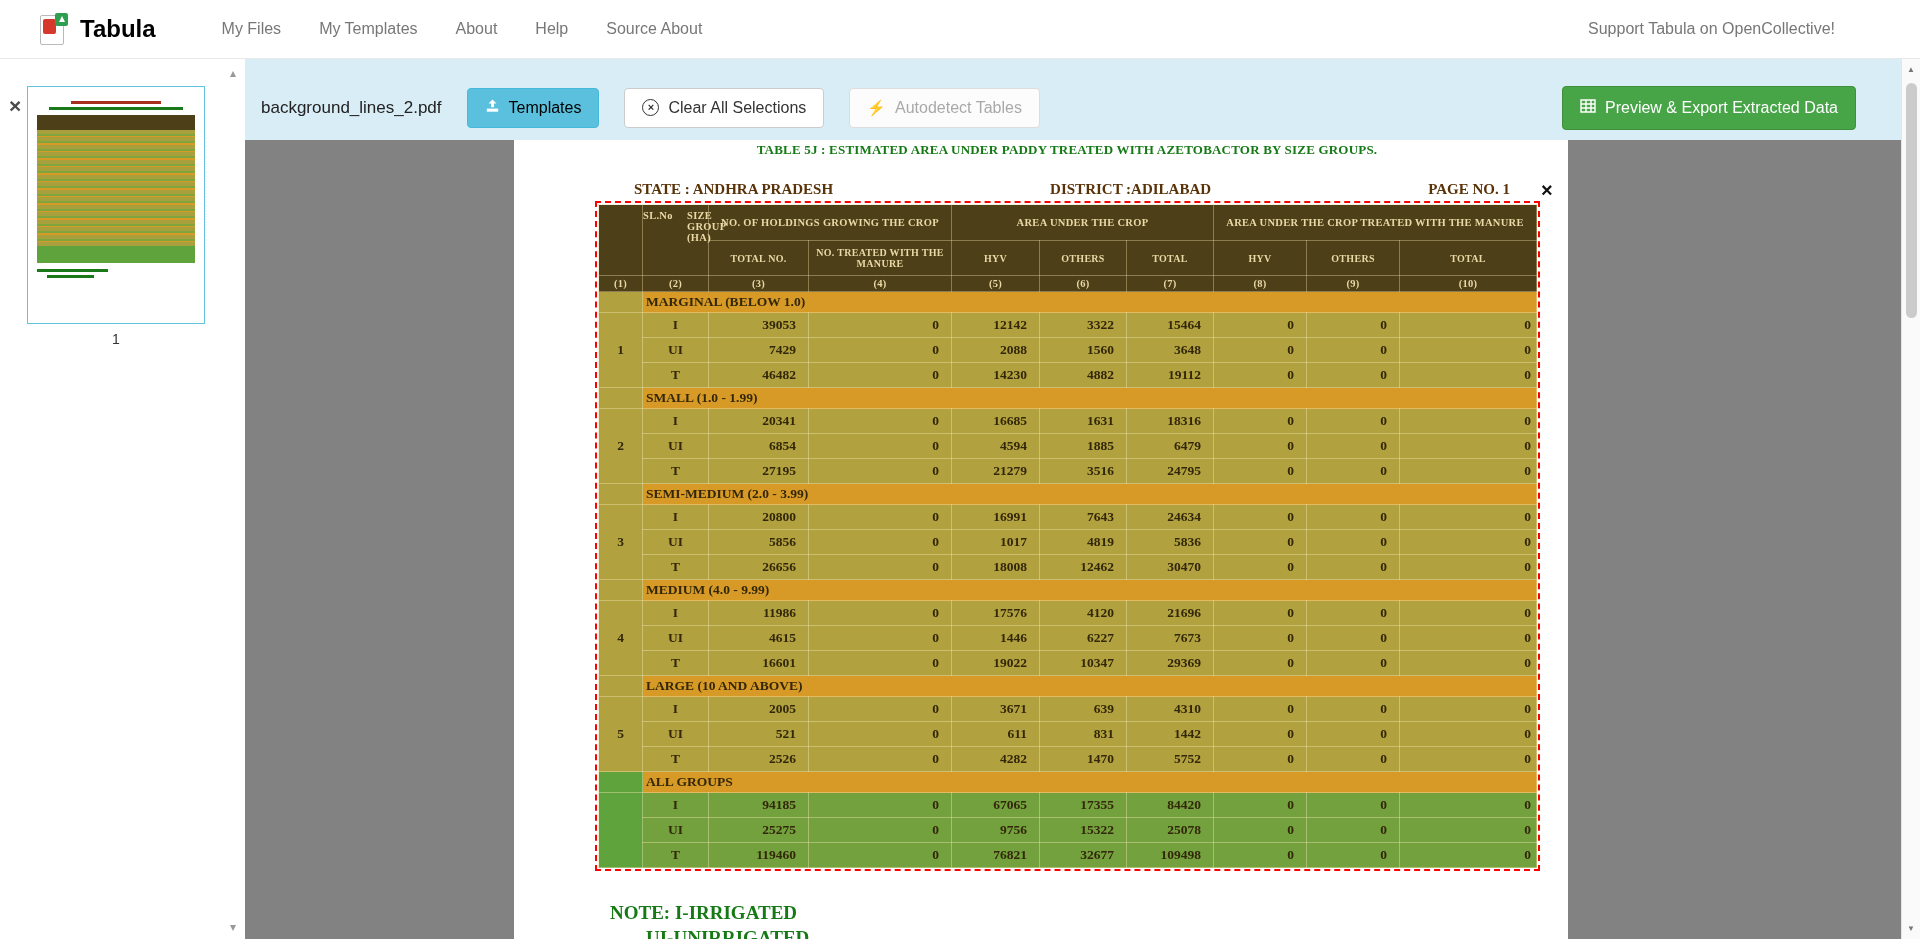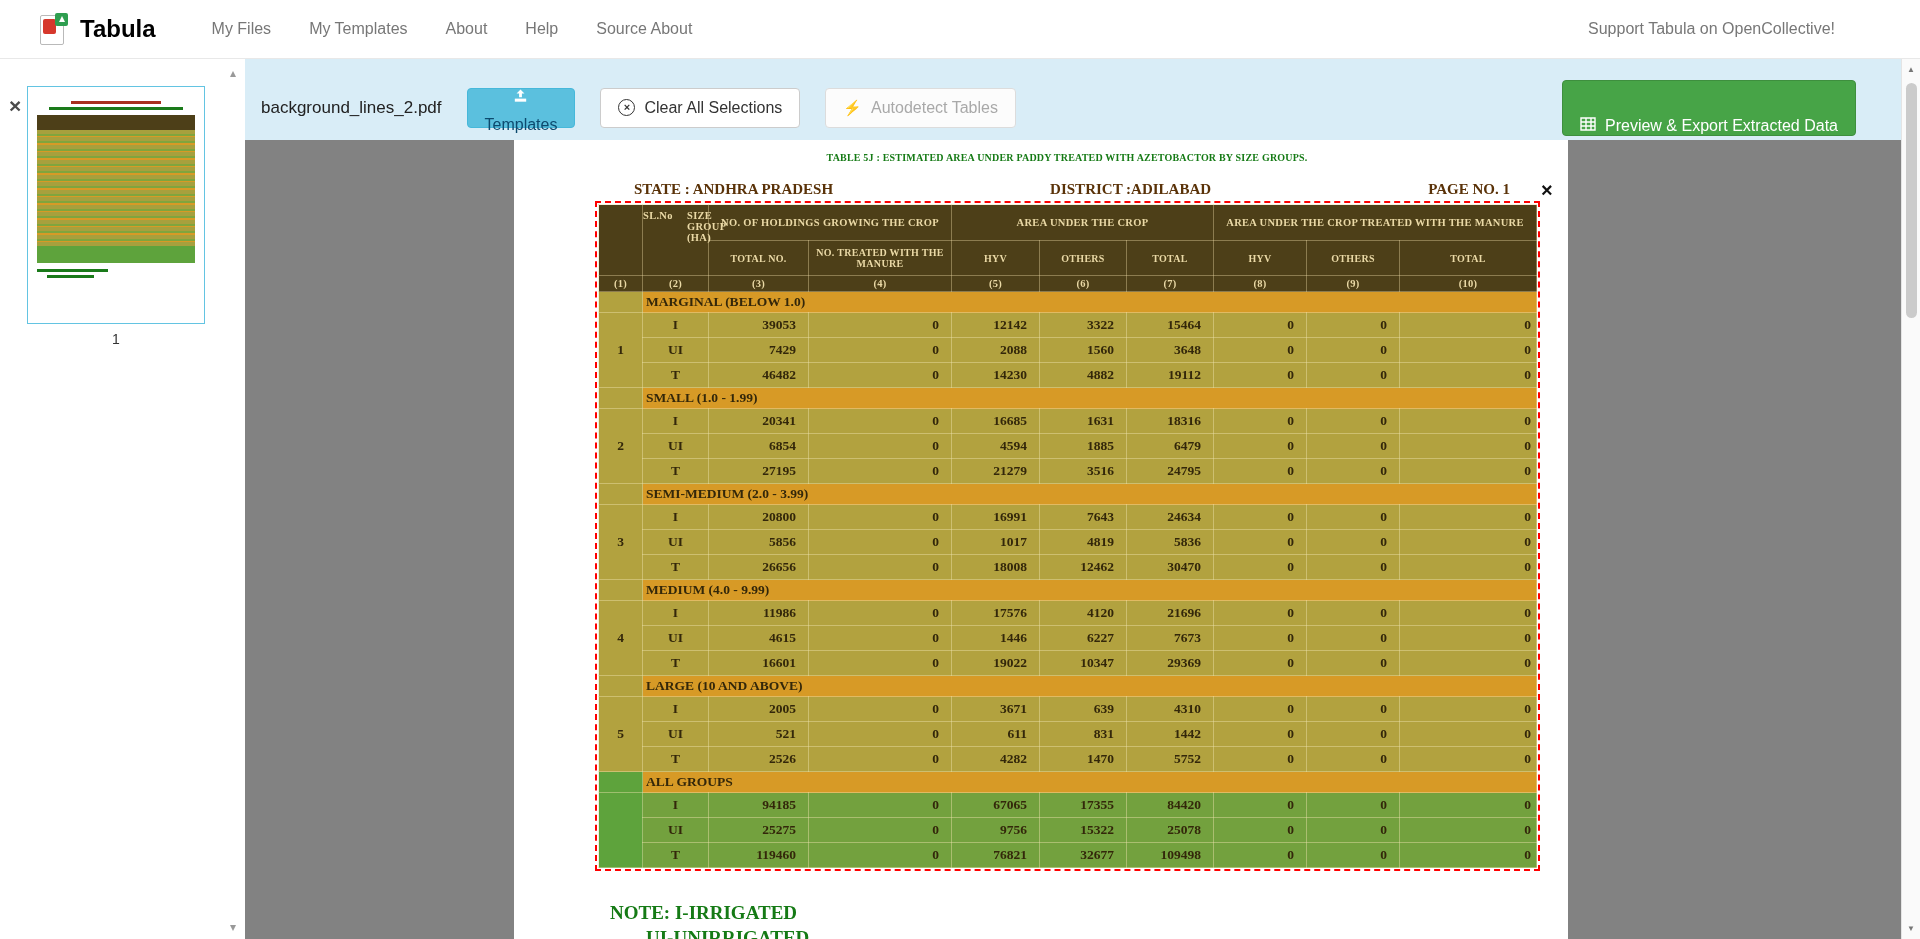--- a/index.html
+++ b/index.html
@@ -8,21 +8,21 @@
     width:1920px; height:939px; overflow:hidden;
     font-family:"Liberation Sans", sans-serif; background:#fff;
   }
   .app { position:relative; width:1920px; height:939px; }
 
   
   .navbar {
     height:59px; background:#fff; border-bottom:1px solid #e8e8e8;
     display:flex; align-items:center; padding:0 85px 0 40px;
   }
-  .brand { display:flex; align-items:center; gap:12px; margin-right:32px; cursor:pointer; }
+  .brand { display:flex; align-items:center; gap:12px; margin-right:42px; cursor:pointer; }
   .logo { position:relative; width:28px; height:33px; }
   .logo-page { position:absolute; left:0; top:2px; width:24px; height:30px; background:#fff; border:1px solid #b9b9b9; border-radius:2px; }
   .logo-pdf  { position:absolute; left:3px; top:6px; width:13px; height:15px; background:#d6382c; border-radius:2px; }
   .logo-green{ position:absolute; right:0; top:0; width:13px; height:13px; background:#2e9e4f; border-radius:2px; }
   .logo-green::after{ content:""; position:absolute; left:3.5px; top:3px;
     border-left:3px solid transparent; border-right:3px solid transparent; border-bottom:6px solid #fff; }
   .brand-text { font-size:24px; font-weight:bold; color:#000; }
   .nav-links { display:flex; gap:38px;padding-left:24px; }
   .nav-links a { font-size:16px; color:#777; text-decoration:none; cursor:pointer; white-space:nowrap; }
   .nav-right { margin-left:auto; }
@@ -55,40 +55,40 @@
   .toolbar {
     height:81px; background:#d9edf7; flex-shrink:0;
     display:flex; align-items:center; gap:25px; padding:16px 64px 0 16px;
   }
   .filename { font-size:17px; color:#222; }
   .btn {
     display:inline-flex; align-items:center; gap:9px; height:40px; padding:0 17px;
     border-radius:4px; font-size:16px; border:1px solid transparent; cursor:pointer;
     font-family:"Liberation Sans", sans-serif; white-space:nowrap;
   }
-  .btn-info    { background:#5bc0de; border-color:#46b8da; color:#0c4a6e;flex-direction:column; }
+  .btn-info    { background:#5bc0de; border-color:#46b8da; color:#000000; }
   .btn-default { background:#fff; border-color:#ccc; color:#333; }
   .btn-disabled{ background:#fcfcfc; border-color:#dcdcdc; color:#a9a9a9; cursor:default; }
-  .btn-success { background:#47a447; border-color:#3e8f3e; color:#fff; margin-left:auto; height:56px;align-items:flex-end; }
+  .btn-success { background:#47a447; border-color:#3e8f3e; color:#fff; margin-left:auto; height:44px; }
   .circle-x {
     width:17px; height:17px; border:1.5px solid #333; border-radius:50%;
     display:inline-flex; align-items:center; justify-content:center;
     font-size:11px; font-weight:bold; color:#333; line-height:1;
   }
   .bolt { font-size:15px; }
 
   
   .viewer { flex:1; background:#828282; position:relative; overflow:hidden; }
   .pdf-page {
     position:absolute; left:269px; top:0; width:1054px; height:850px; background:#fff;
     font-family:"Liberation Serif", serif;
   }
   .doc-title {
-    position:absolute; top:12px; left:84px; width:938px; text-align:center;
-    font-size:10px; font-weight:bold; color:#157a15; letter-spacing:.2px;
+    position:absolute; top:2px; left:84px; width:938px; text-align:center;
+    font-size:13px; font-weight:bold; color:#157a15; letter-spacing:.2px;
   }
   .doc-meta {
     position:absolute; top:41px; left:84px; width:938px; padding:0 26px 0 36px;
     display:flex; justify-content:space-between;
     font-size:15px; font-weight:bold; color:#5a3208;
   }
   .data-table {
     position:absolute; top:64px; left:84px; width:938px;
     border-collapse:collapse; table-layout:fixed;
     font-family:"Liberation Serif", serif;

